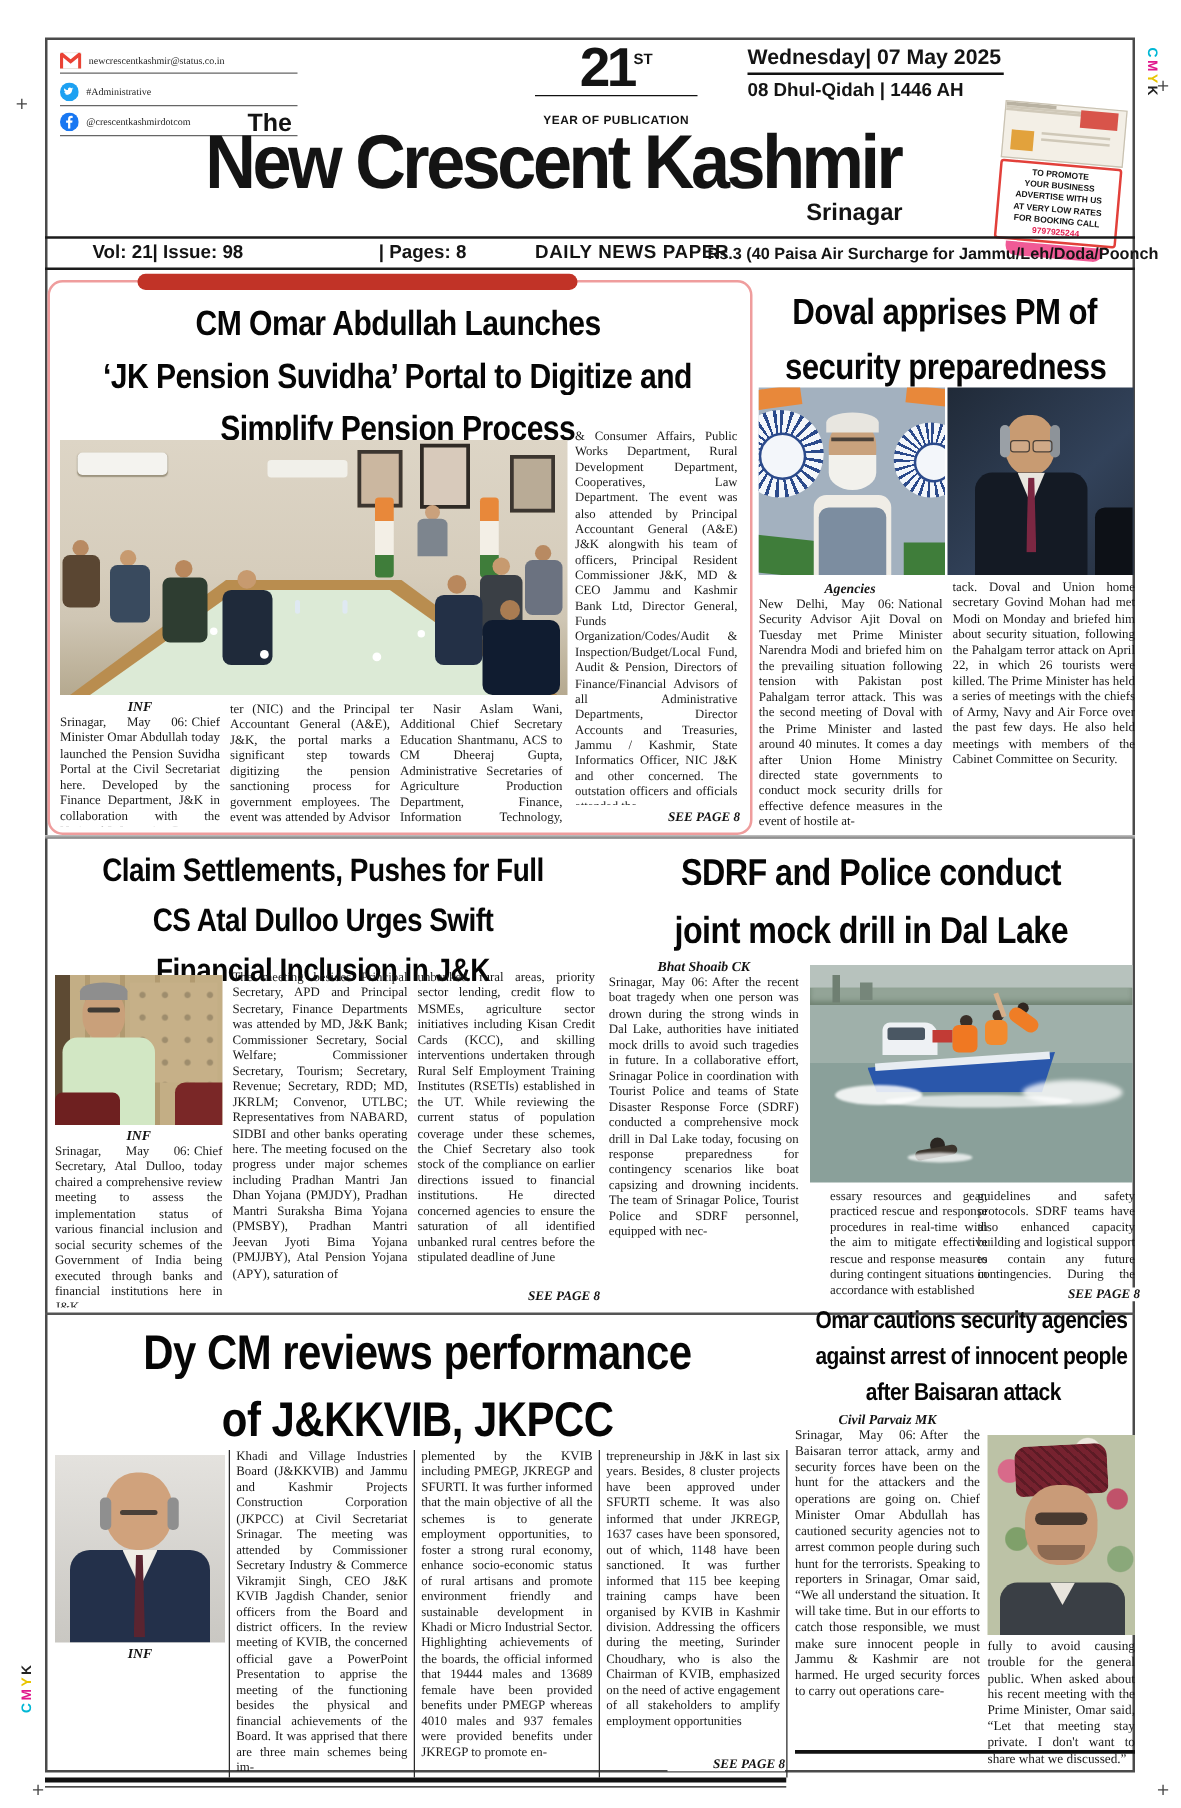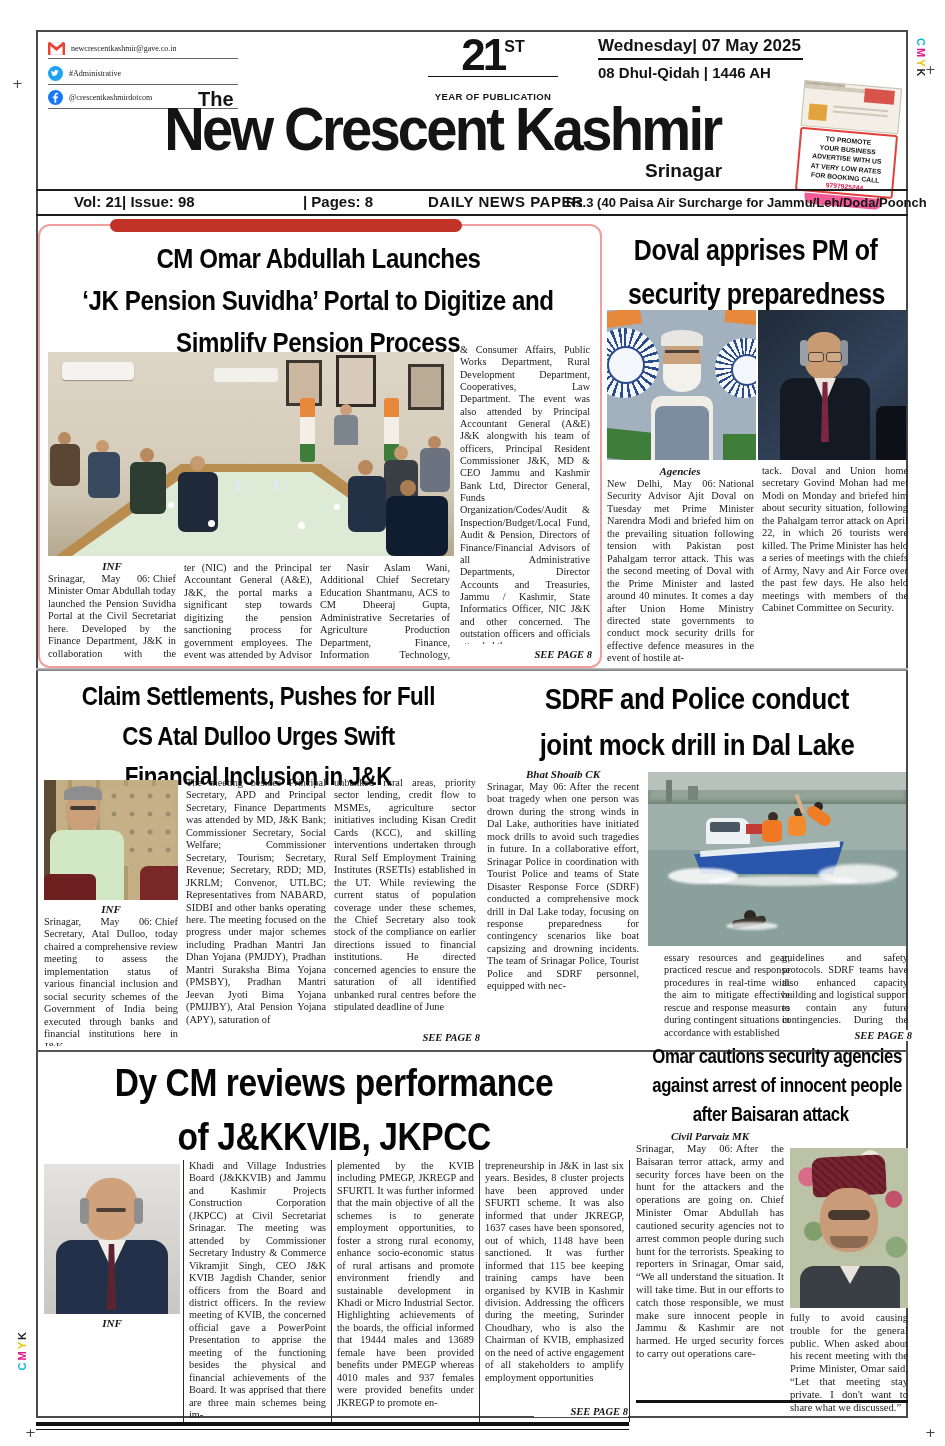--- a/index.html
+++ b/index.html
@@ -10,21 +10,21 @@
   .cmyk{position:absolute;writing-mode:vertical-rl;font:bold 11px "Liberation Sans",sans-serif;letter-spacing:2px;}
   .cmyk .c{color:#00b7d4}.cmyk .m{color:#e0188c}.cmyk .y{color:#e8c400}.cmyk .k{color:#222}
 
   
   .contact{position:absolute;display:flex;align-items:center;gap:6px;width:190px;
            border-bottom:1px solid #666;padding-bottom:3px;}
   .contact .lbl{font:8px "Liberation Serif",serif;color:#222;}
   .ic{flex:0 0 auto;}
   .anniv{position:absolute;left:428px;top:34px;width:130px;text-align:center;font-family:"Liberation Sans",sans-serif;}
   .anniv .num{font-size:44px;font-weight:bold;letter-spacing:-3px;line-height:0.95;}
-  .anniv .sup{font-size:16px;vertical-align:18px;letter-spacing:0;}
+  .anniv .sup{font-size:12px;vertical-align:18px;letter-spacing:0;}
   .anniv .lab{font-size:9.5px;font-weight:bold;border-top:1.5px solid #111;padding-top:14px;letter-spacing:.4px;}
   .datebox{position:absolute;left:598px;top:36px;width:205px;font-family:"Liberation Sans",sans-serif;font-weight:bold;}
   .date1{font-size:17px;border-bottom:2.5px solid #111;padding-bottom:2px;white-space:nowrap;}
   .date2{font-size:15px;margin-top:4px;white-space:nowrap;}
   .m-the{position:absolute;left:198px;top:88px;font:bold 20px "Liberation Sans",sans-serif;}
   .m-title{position:absolute;left:140px;top:94px;width:660px;}
   .m-title span{display:inline-block;font:bold 61px "Liberation Sans",sans-serif;letter-spacing:-3px;transform:scaleX(.92);white-space:nowrap;}
   .m-city{position:absolute;left:645px;top:160px;font:bold 19px "Liberation Sans",sans-serif;}
   .promo{position:absolute;left:799px;top:84px;width:98px;transform:rotate(5deg);}
   .promo-paper{height:44px;background:#f3efe6;border:1px solid #c9c2b2;position:relative;overflow:hidden;}
@@ -73,21 +73,21 @@
   <div class="cmyk" style="left:915px;top:38px;"><span class="c">C</span><span class="m">M</span><span class="y">Y</span><span class="k">K</span></div>
   <div class="cmyk" style="left:16px;top:1330px;transform:rotate(180deg);"><span class="c">C</span><span class="m">M</span><span class="y">Y</span><span class="k">K</span></div>
 
   <div class="contact" style="left:48px;top:42px;">
     <svg class="ic" width="17" height="13" viewBox="0 0 24 18">
         <rect x="0" y="0" width="24" height="18" fill="#fff" stroke="#d9d2c6"></rect>
         <path d="M1 1 L12 10 L23 1" stroke="#ea4335" stroke-width="4" fill="none"></path>
         <rect x="0" y="1" width="3.5" height="17" fill="#ea4335"></rect>
         <rect x="20.5" y="1" width="3.5" height="17" fill="#ea4335"></rect>
       </svg>
-    <span class="lbl">newcrescentkashmir@gave.co.in</span>
+    <span class="lbl">newcrescentkashmir@status.co.in</span>
   </div>
   <div class="contact" style="left:48px;top:66px;">
     <svg class="ic" width="15" height="15" viewBox="0 0 20 20">
         <circle cx="10" cy="10" r="10" fill="#1da1f2"></circle>
         <path d="M5 13c4 1 8-1 8-5.5l1.5-1-1.6.2 1-1.3-1.7.6C10 4.5 8 6 8.6 8 6.5 8 5.2 6.8 4.5 6c-.6 1.8.2 3.4 1.4 4-1 .2-1.3 0-1.3 0 .2 1.3 1.7 2.4 2.7 2.4-.8.6-1.8.7-2.3.6z" fill="#fff"></path>
       </svg>
     <span class="lbl">#Administrative</span>
   </div>
   <div class="contact" style="left:48px;top:90px;">
     <svg class="ic" width="15" height="15" viewBox="0 0 20 20">

